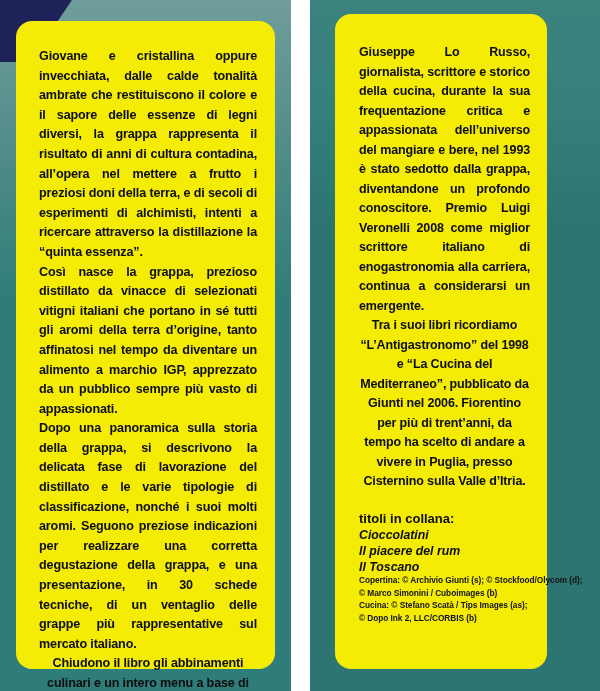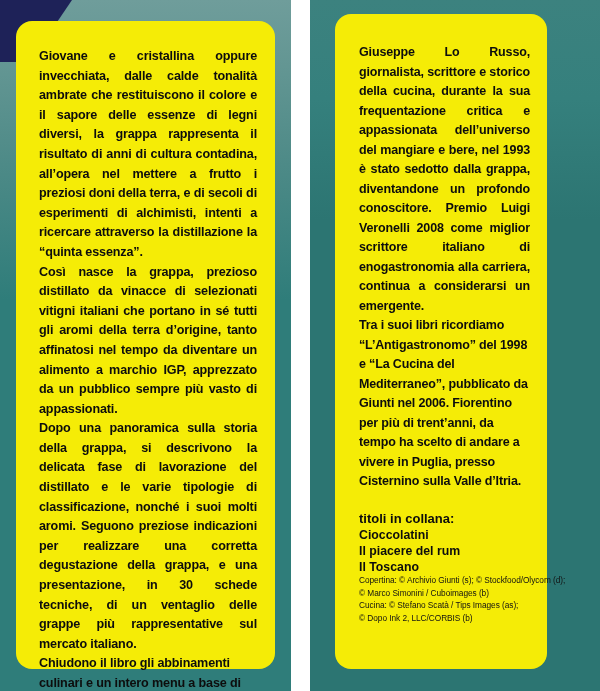--- a/index.html
+++ b/index.html
@@ -102,21 +102,21 @@
     font-family: "Liberation Sans", sans-serif;
     font-weight: bold;
     font-size: 12.6px;
     line-height: 19.6px;
     text-align: justify;
     text-justify: inter-word;
     letter-spacing: -0.15px;
     hyphens: manual;
   }
   .blurb p:last-child {
-    text-align: left;
+    text-align: center;
   }
 
   #panel-right .blurb p {
     font-size: 12.5px;
     line-height: 19.5px;
   }
 
   
   .series {
     margin-top: 19px;
@@ -131,36 +131,37 @@
   }
   .series-list {
     list-style: none;
     margin: 0;
     padding: 0;
   }
   .series-list li {
     color: #0d0d0d;
     font-family: "Liberation Sans", sans-serif;
     font-weight: bold;
+    font-style: italic;
     font-size: 12.3px;
     line-height: 16px;
   }
 
   
   .credits {
     position: absolute;
     left: 24px;
     right: 12px;
     top: 560px;
   }
   .credits p {
     margin: 0;
     color: #121212;
     font-family: "Liberation Sans", sans-serif;
-    font-weight: normal;
+    font-weight: bold;
     font-size: 8.3px;
     line-height: 12.6px;
     letter-spacing: -0.05px;
     white-space: nowrap;
   }
   .credits .c-small {
     font-size: 7.9px;
   }
 
   

